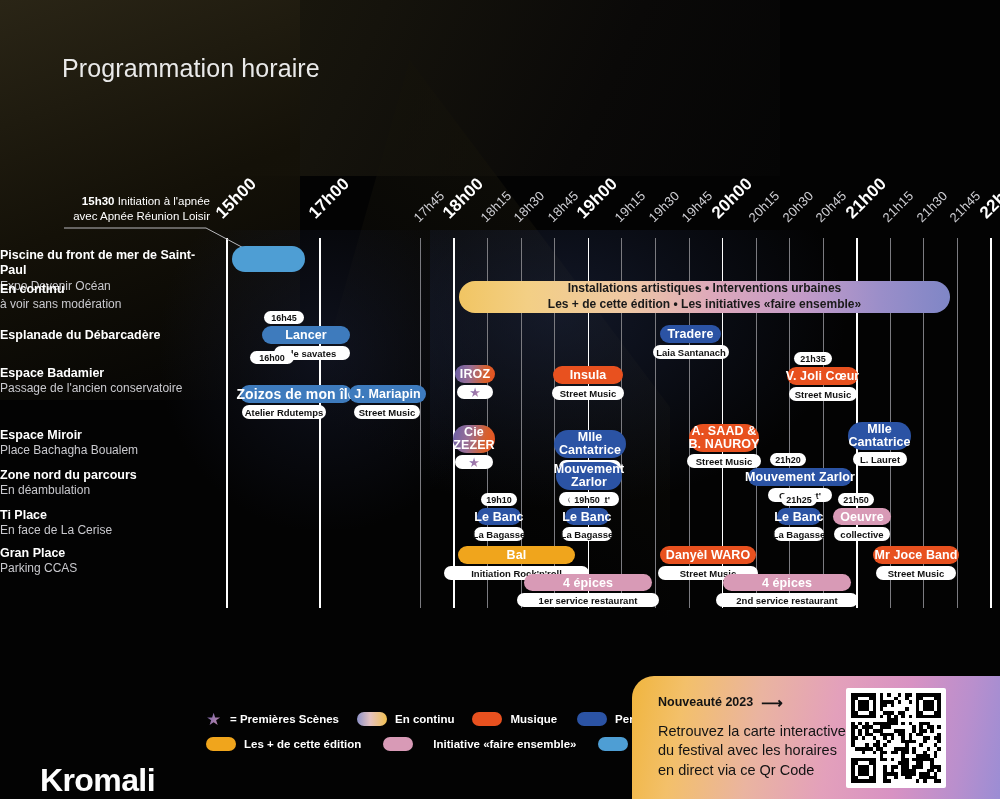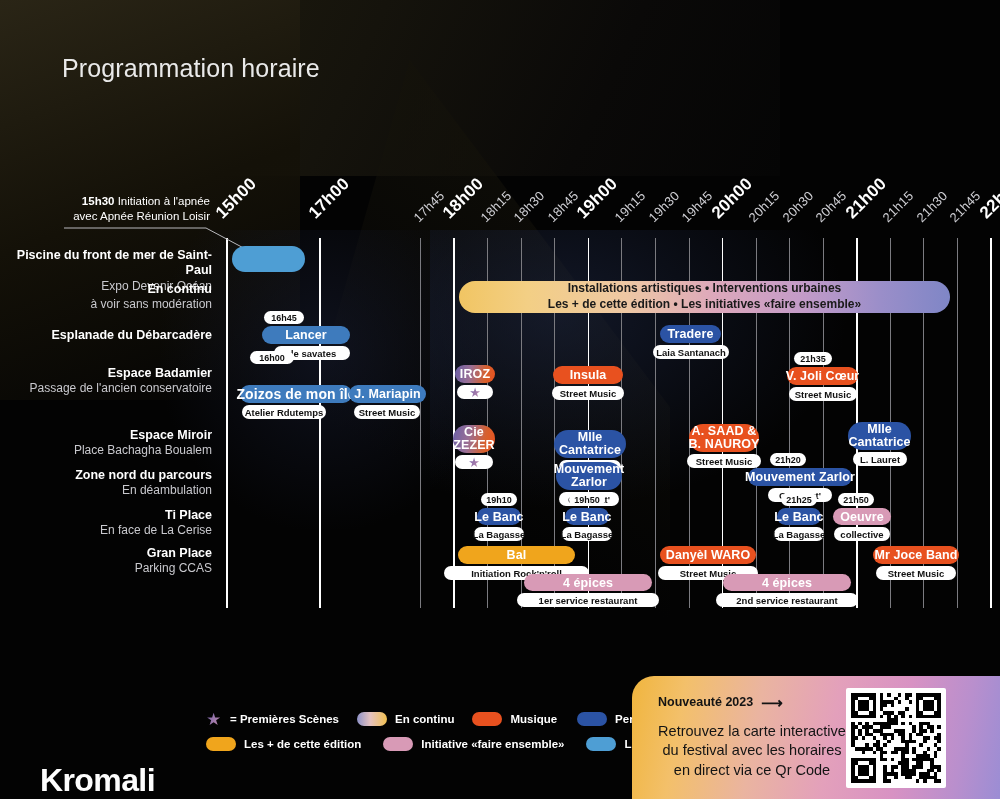--- a/index.html
+++ b/index.html
@@ -48,21 +48,21 @@
   .gridline { position:absolute; top:238px; width:1px; background:#7b7b80; }
   .gridline.major { background:#ffffff; width:1.6px; }
 
   .axis-label {
     position:absolute; white-space:nowrap; transform-origin:left bottom;
     transform:rotate(-45deg); font-size:13px; color:#cfcfd4; letter-spacing:.2px;
   }
   .axis-label.major { font-size:17px; font-weight:700; color:#ffffff; }
 
   
-  .row-label { position:absolute; right:auto; width:212px; text-align:right; left:0; }
+  .row-label { position:absolute; right:auto; width:212px; text-align:left; left:0; }
   .row-label .rl-main { font-size:12.5px; font-weight:700; color:#ffffff; line-height:1.22; }
   .row-label .rl-sub  { font-size:12px; font-weight:400; color:#c9c9ce; line-height:1.25; }
 
   
   .callout { position:absolute; left:58px; top:194px; width:152px; text-align:right; }
   .callout .co-line { font-size:11.5px; color:#ffffff; line-height:1.32; }
   .callout .co-line b { font-weight:700; }
 
   
   .pill {
@@ -128,21 +128,21 @@
   .lg-item { display:flex; align-items:center; white-space:nowrap; }
   .lg-swatch { width:30px; height:14px; border-radius:999px; margin-right:8px; flex:none; }
   .lg-text { font-size:11.5px; font-weight:700; color:#ffffff; }
 
   .qr-panel {
     position:absolute; left:632px; top:676px; width:368px; height:123px;
     border-radius:22px 0 0 0; z-index:6; overflow:hidden;
     background:linear-gradient(100deg,#f0b53e 0%,#f3c06a 14%,#eab4a0 34%,#e3a0bb 54%,#d892c3 72%,#b98fcd 88%,#9b8dd4 100%);
     display:flex; align-items:center;
   }
-  .qr-text { padding-left:26px; width:214px; color:#141414;text-align:center; }
+  .qr-text { padding-left:26px; width:214px; color:#141414; }
   .qr-new { font-size:12.5px; font-weight:700; display:flex; align-items:center; gap:8px; margin-bottom:12px; }
   .qr-arrow { font-size:15px; line-height:1; }
   .qr-body { font-size:14.5px; font-weight:400; line-height:1.34; }
   .qr-code { width:100px; height:100px; background:#fff; padding:5px; border-radius:2px; }
   .qr-code svg { display:block; }
 </style>
 </head>
 <body>
 
 <div class="bg-wash">
@@ -377,21 +377,21 @@
       <div class="lg-item" style="margin-right: 0px;">
         <div class="lg-swatch" style="background: rgb(43, 83, 164);"></div>
         <span class="lg-text">Performance</span>
       </div>
     </div>
   <div class="legend-row">
       <div class="lg-item" style="margin-right: 22px;">
         <div class="lg-swatch" style="background: rgb(240, 165, 28);"></div>
         <span class="lg-text">Les + de cette édition</span>
       </div>
-      <div class="lg-item" style="margin-right: 22px;">
+      <div class="lg-item" style="margin-right: 22px; gap: 12px;">
         <div class="lg-swatch" style="background: rgb(216, 154, 182);"></div>
         <span class="lg-text">Initiative «faire ensemble»</span>
       </div>
       <div class="lg-item" style="margin-right: 0px;">
         <div class="lg-swatch" style="background: rgb(78, 158, 212);"></div>
         <span class="lg-text">Les OFF</span>
       </div>
     </div>
 </div>
 

